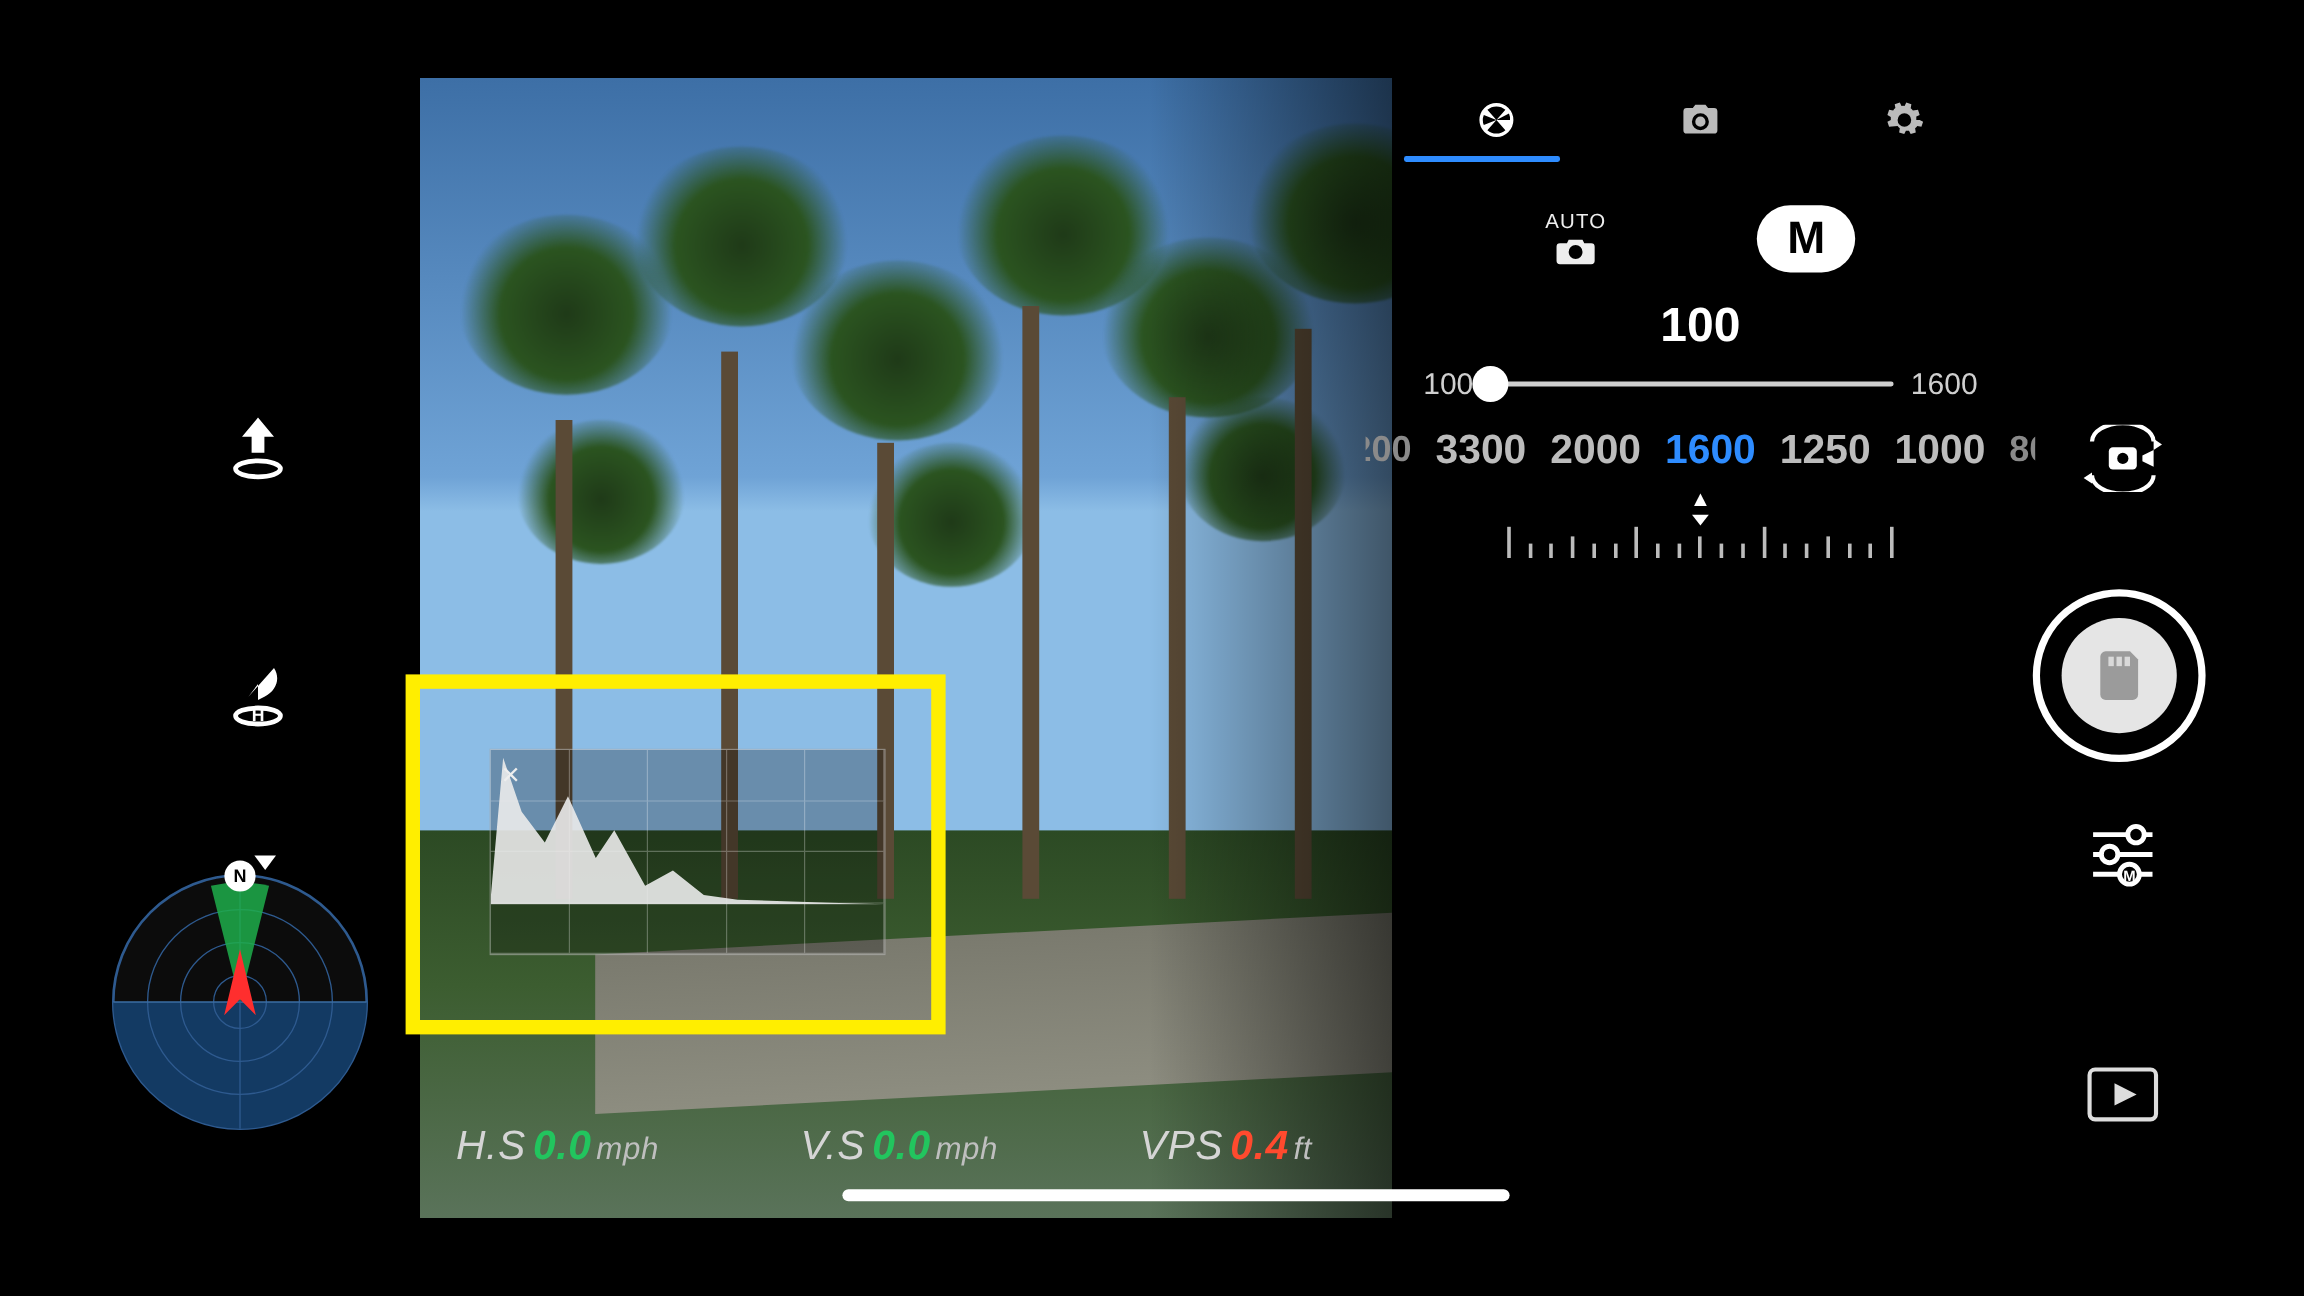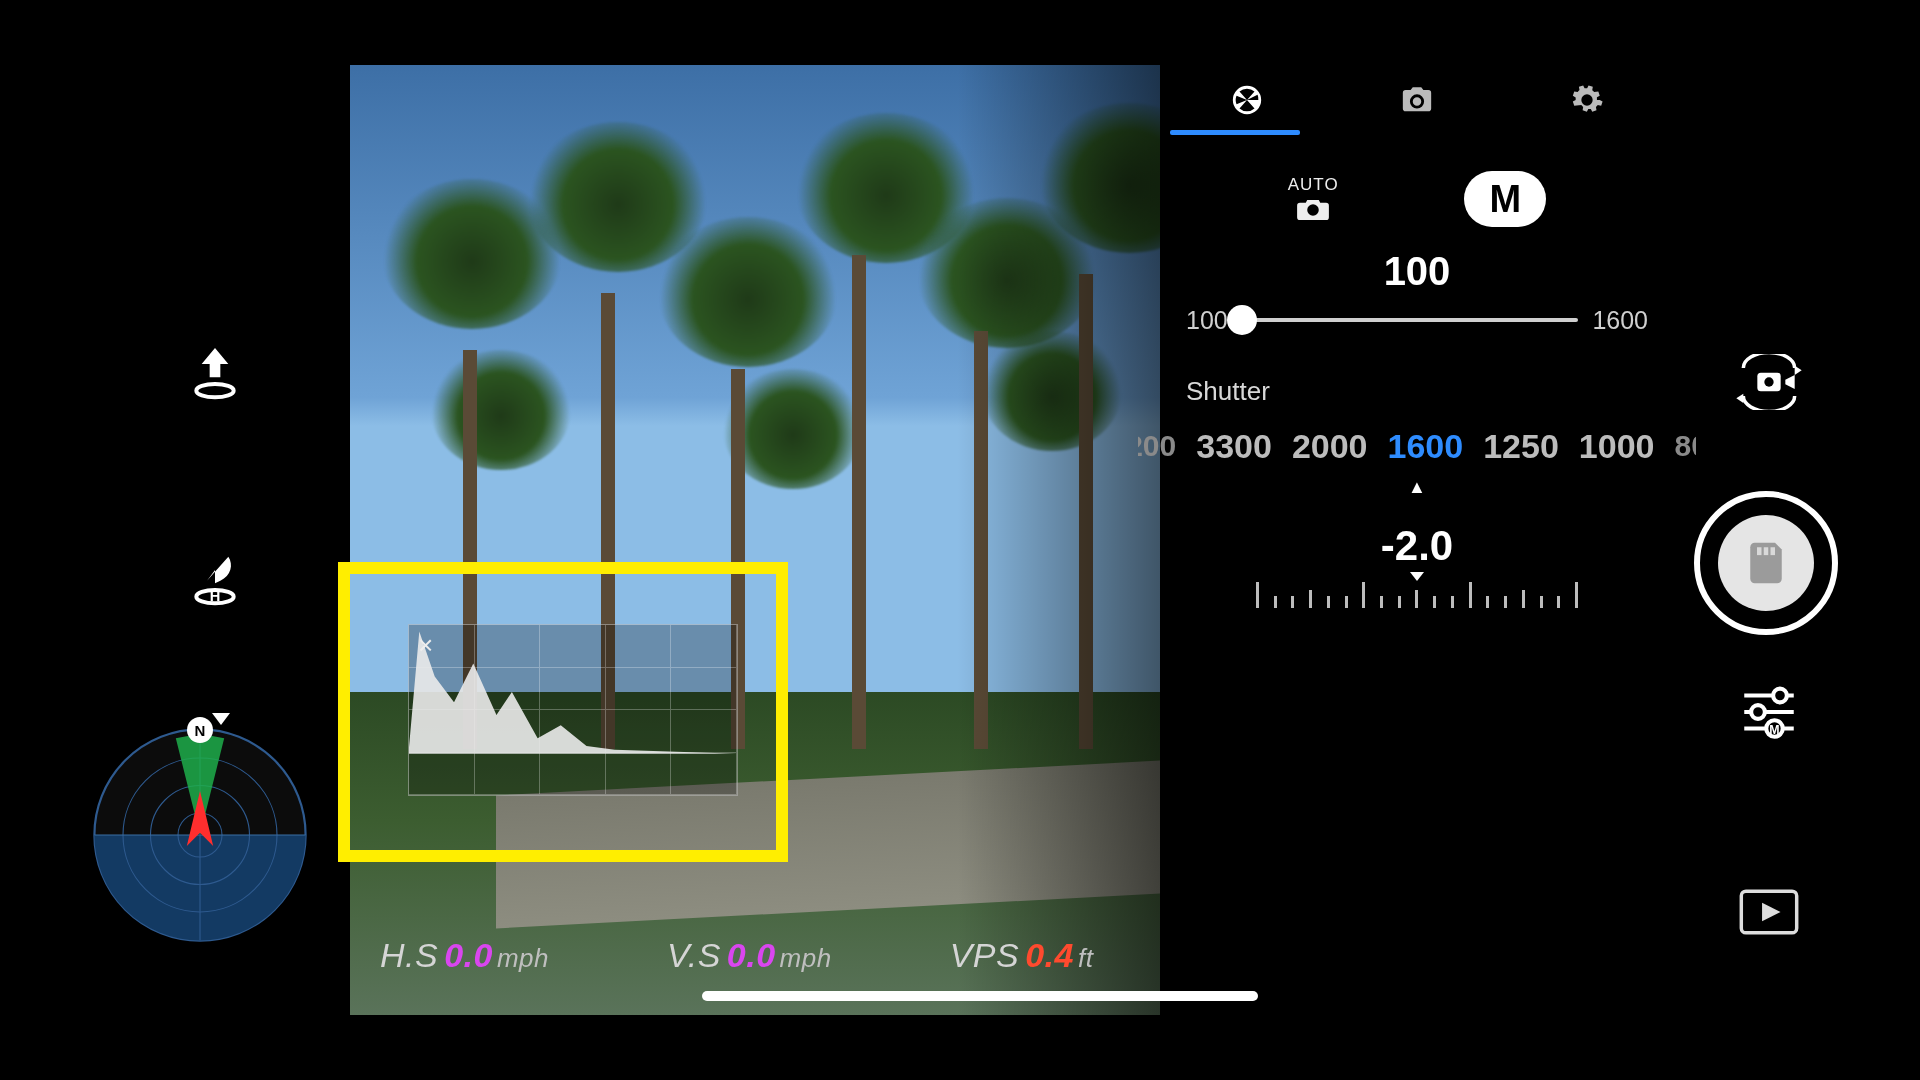--- a/index.html
+++ b/index.html
@@ -67,21 +67,21 @@
 .histWrap{ position:absolute; left:278px; top:497px; width:450px; height:300px; border:12px solid #ffee00; box-sizing:border-box; }
 .hist   { position:absolute; left:58px; top:50px; right:38px; bottom:54px; border:1px solid rgba(255,255,255,.4); background:rgba(0,0,0,.25); }
 .hist .grid{ position:absolute; inset:0; display:grid; grid-template-columns:repeat(5,1fr); grid-template-rows:repeat(4,1fr); }
 .hist .grid div{ border-right:1px solid rgba(255,255,255,.28); border-bottom:1px solid rgba(255,255,255,.28); }
 .hist svg{ position:absolute; inset:0; }
 .hclose{ position:absolute; left:68px; top:56px; font-size:26px; color:#eee; cursor:pointer; }
 
 
 .tel { position:absolute; left:272px; bottom:40px; display:flex; gap:70px; font-size:34px; font-style:italic; letter-spacing:.5px; }
 .tel .tag{ color:#d5d5d5; margin-right:6px;margin-left:48px; }
-.tel .val{ color:#d946ef; font-weight:700; }
+.tel .val{ color:#22c55e; font-weight:700; }
 .tel .unit{ color:#bfbfbf; font-size:26px; margin-left:4px;text-align:right;}
 .tel .warn{ color:#ff4a2e; font-weight:700; }
 
 .seekbar{position:absolute;left:642px;bottom:14px;width:556px;height:10px;border-radius:5px;background:#fff;}
 </style>
 </head>
 <body>
 
 <div class="stage">
     <div class="safe">
@@ -145,35 +145,33 @@
     <div class="group">
       <div class="isoVal">100</div>
       <div class="slider">
         <span class="min">100</span>
         <div class="track">
               <div class="knob"></div>
             </div>
         <span class="max">1600</span>
       </div>
 
-      <div class="lbl" style="margin-top:36px">Shutter</div>
     </div>
     <div class="shut">
       <span class="sv edge">3200</span>
       <span class="sv">3300</span>
       <span class="sv">2000</span>
       <span class="sv sel">1600</span>
       <span class="sv">1250</span>
       <span class="sv">1000</span>
       <span class="sv edge">800</span>
     </div>
     <div class="tri">▲</div>
 
     <div class="group">
-      <div class="mmVal">-2.0</div>
       <div class="scale">
         <span class="scaleMark"></span>
         <div class="tick big"></div>
             <div class="tick sm"></div>
             <div class="tick sm"></div>
             <div class="tick mid"></div>
             <div class="tick sm"></div>
             <div class="tick sm"></div>
         <div class="tick big"></div>
             <div class="tick sm"></div>

